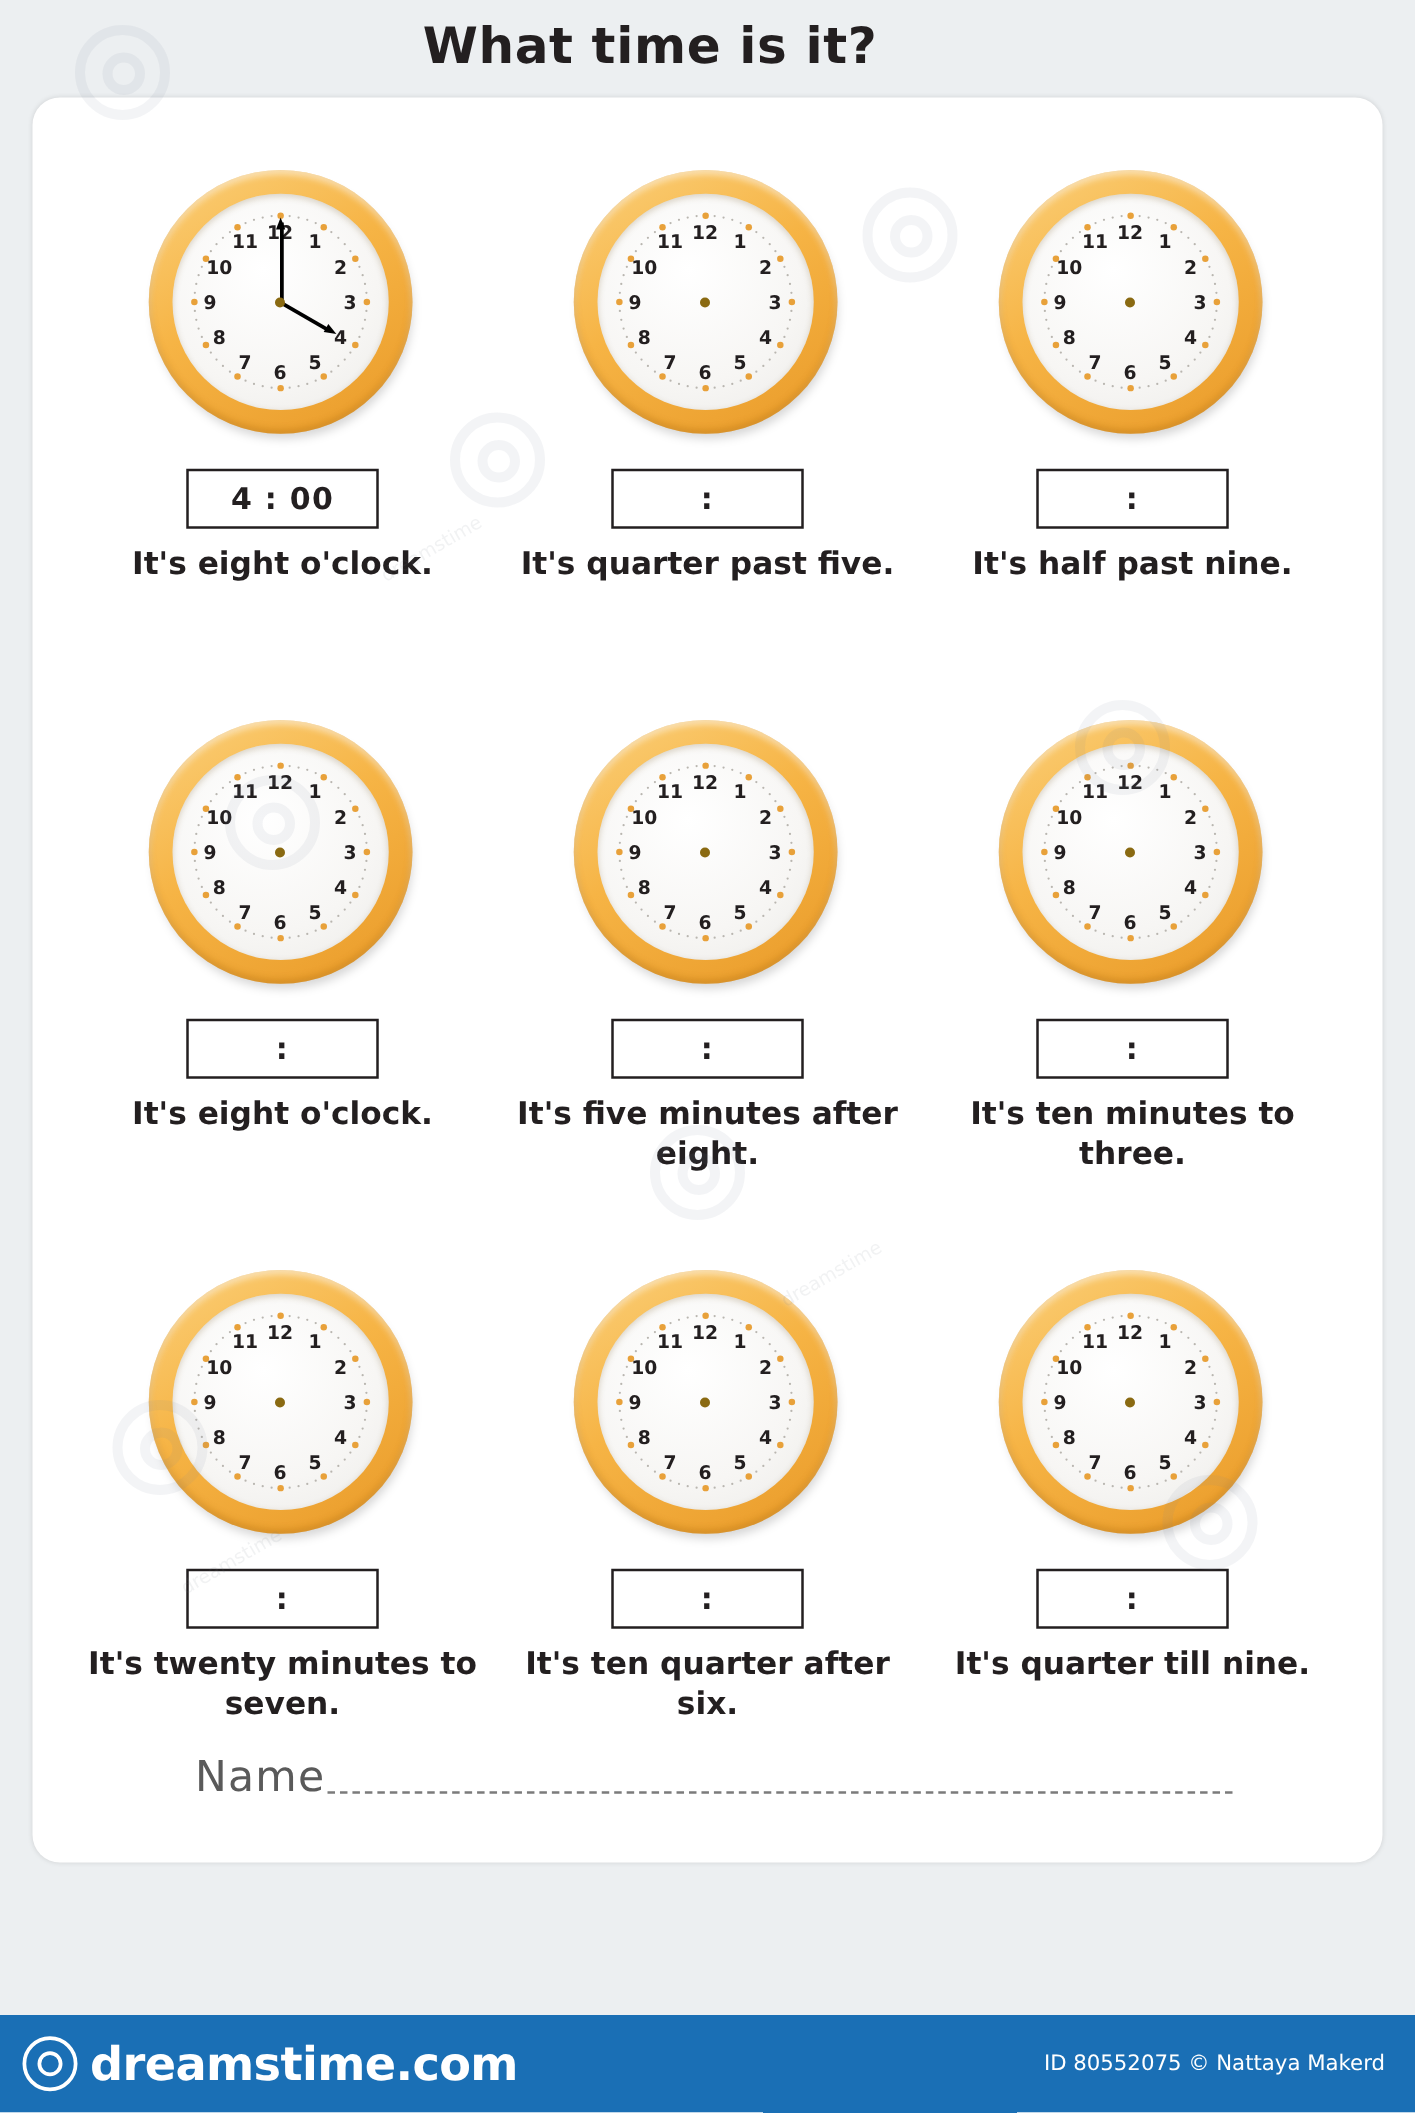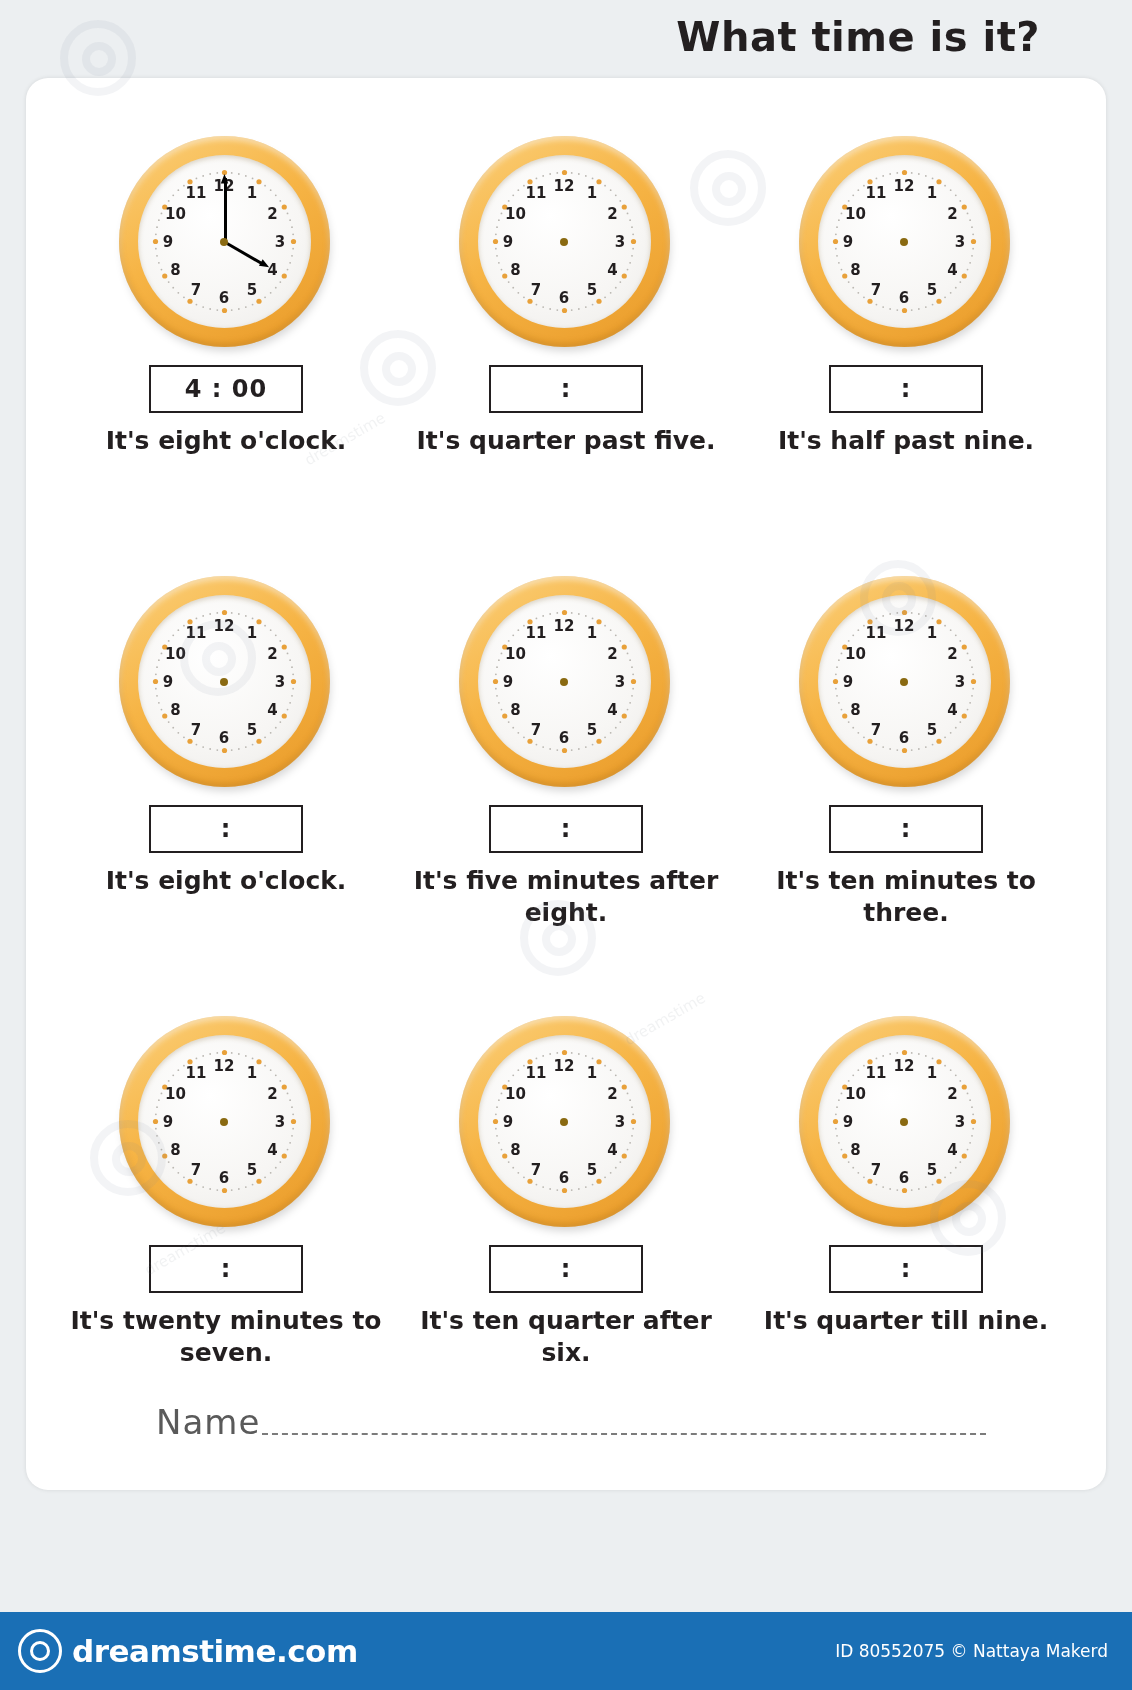--- a/index.html
+++ b/index.html
@@ -29,21 +29,21 @@
     height: 1412px;
     background: #ffffff;
     border-radius: 22px;
     box-shadow: 0 0 4px rgba(0,0,0,0.10);
   }
   .worksheet-title {
     position: absolute;
     top: 14px;
     left: 0;
     width: 1040px;
-    text-align: right;
+    text-align: center;
     font-size: 40px;
     font-weight: bold;
     color: #231f20;
     letter-spacing: 0.5px;
   }
   .grid {
     position: absolute;
     left: 30px;
     top: 50px;
     width: 1020px;
@@ -117,21 +117,21 @@
     background: #8a6a12;
   }
   .hand {
     position: absolute;
     left: 50%;
     top: 50%;
     transform-origin: 0 0;
     background: #000;
   }
   .answer-box {
-    margin-top: 14px;
+    margin-top: 24px;
     width: 150px;
     height: 44px;
     border: 2px solid #231f20;
     background: #ffffff;
     display: flex;
     align-items: center;
     justify-content: center;
     font-size: 24px;
     font-weight: bold;
     color: #231f20;
@@ -194,21 +194,21 @@
     content: "";
     position: absolute;
     left: 9px; top: 9px;
     width: 20px; height: 20px;
     border-radius: 50%;
     border: 3px solid #ffffff;
     box-sizing: border-box;
   }
   .brand-text {
     color: #ffffff;
-    font-size: 31px;
+    font-size: 37px;
     font-weight: bold;
     letter-spacing: -0.5px;
   }
   .footer-right {
     position: absolute;
     right: 24px;
     color: #ffffff;
     font-size: 17px;
   }
   .watermark {

